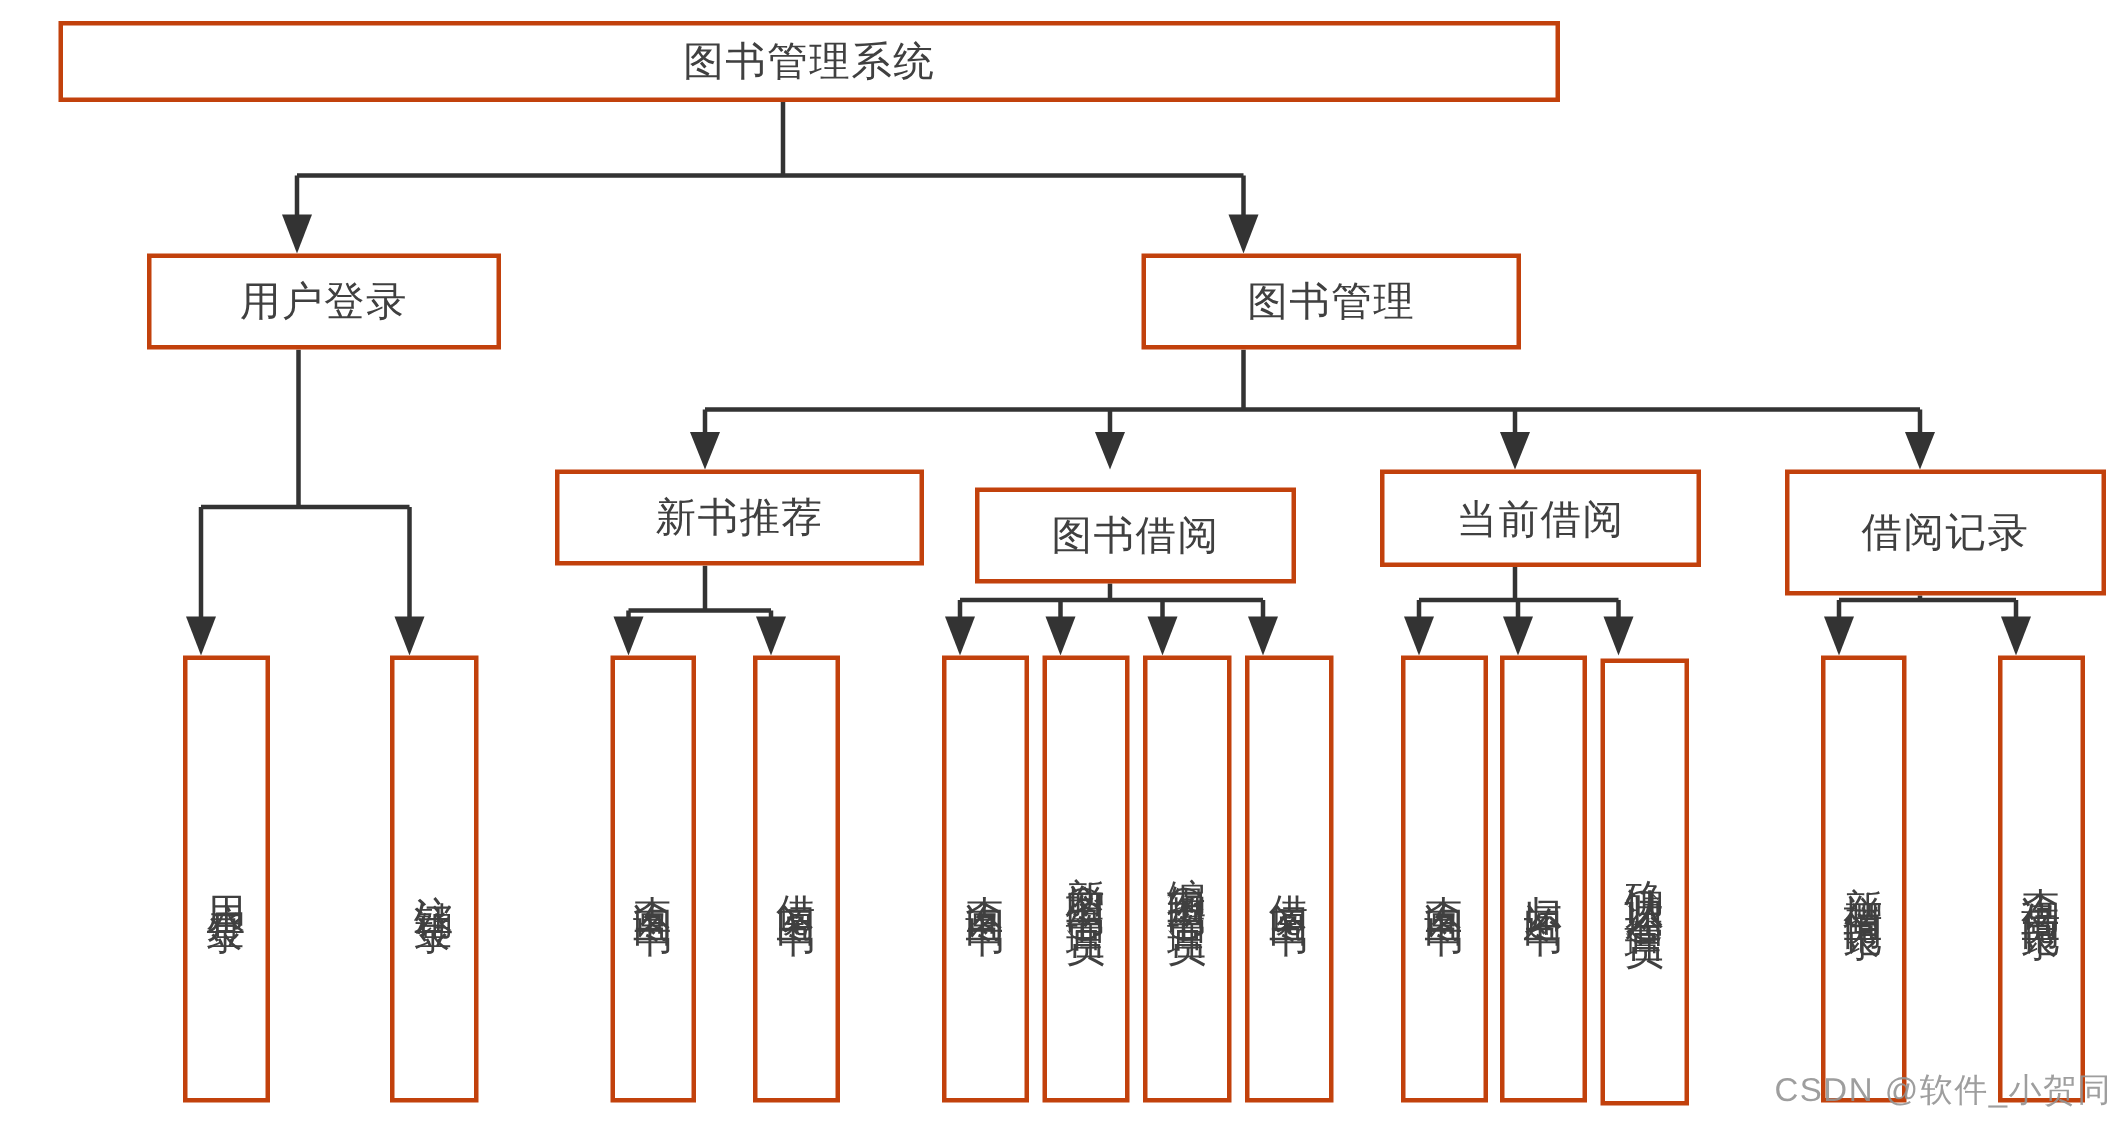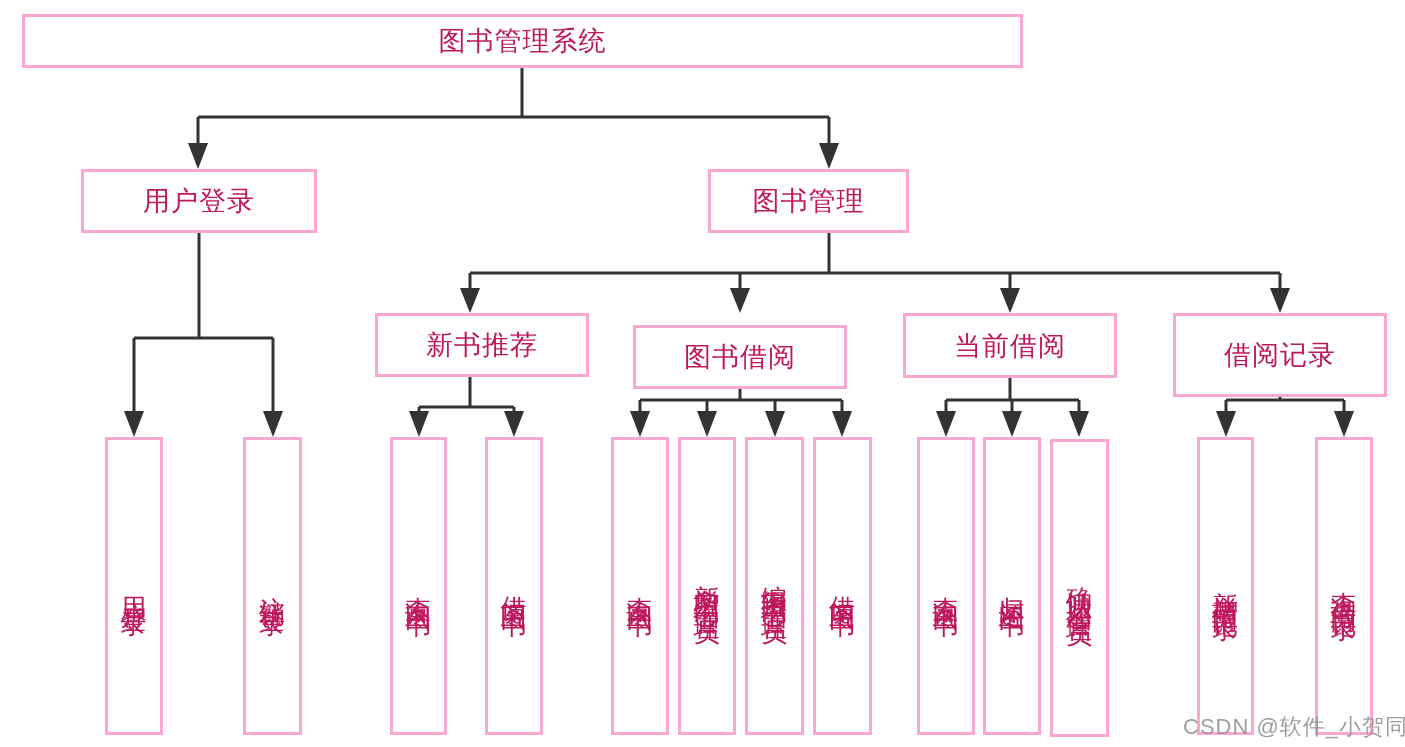--- a/index.html
+++ b/index.html
@@ -8,27 +8,28 @@
     width:1405px;height:747px;
     background:#ffffff;
     font-family:"Liberation Sans","DejaVu Sans",sans-serif;
     overflow:hidden;
   }
   #connector-layer{position:absolute;left:0;top:0;z-index:1;}
   .node{
     position:absolute;
     box-sizing:border-box;
     background:#ffffff;
-    border:3px solid #f9a8d4;
+    border:3px solid #c2410c;
     display:flex;align-items:center;justify-content:center;
-    color:#be185d;
+    color:#404040;
     font-size:27px;
     letter-spacing:1px;
     z-index:2;
     white-space:nowrap;
+    margin-left:17px;
   }
   .vnode{
     writing-mode:vertical-rl;
     text-orientation:mixed;
     font-size:26px;
     letter-spacing:5px;
     white-space:normal;
     line-height:1;
   }
   #watermark{
@@ -82,23 +83,23 @@
       <polygon points="1002,411 1022,411 1012,437"></polygon>
       <polygon points="1069,411 1089,411 1079,437"></polygon>
       <polygon points="1216,411 1236,411 1226,437"></polygon>
       <polygon points="1334,411 1354,411 1344,437"></polygon>
     </g>
   </svg>
 
   <div class="node" style="left:22px;top:14px;width:1001px;height:54px;">图书管理系统</div>
 
   <div class="node" style="left:81px;top:169px;width:236px;height:64px;">用户登录</div>
-  <div class="node" style="left:708px;top:169px;width:201px;height:64px;">图书管理</div>
+  <div class="node" style="left:744px;top:169px;width:253px;height:64px;">图书管理</div>
 
-  <div class="node" style="left:375px;top:313px;width:214px;height:64px;">新书推荐</div>
+  <div class="node" style="left:353px;top:313px;width:246px;height:64px;">新书推荐</div>
   <div class="node" style="left:633px;top:325px;width:214px;height:64px;">图书借阅</div>
   <div class="node" style="left:903px;top:313px;width:214px;height:65px;">当前借阅</div>
   <div class="node" style="left:1173px;top:313px;width:214px;height:84px;">借阅记录</div>
 
   <div class="node vnode" style="left:105px;top:437px;width:58px;height:298px;">用户登录</div>
   <div class="node vnode" style="left:243px;top:437px;width:59px;height:298px;">注销登录</div>
 
   <div class="node vnode" style="left:390px;top:437px;width:57px;height:298px;">查询图书</div>
   <div class="node vnode" style="left:485px;top:437px;width:58px;height:298px;">借阅图书</div>
 

